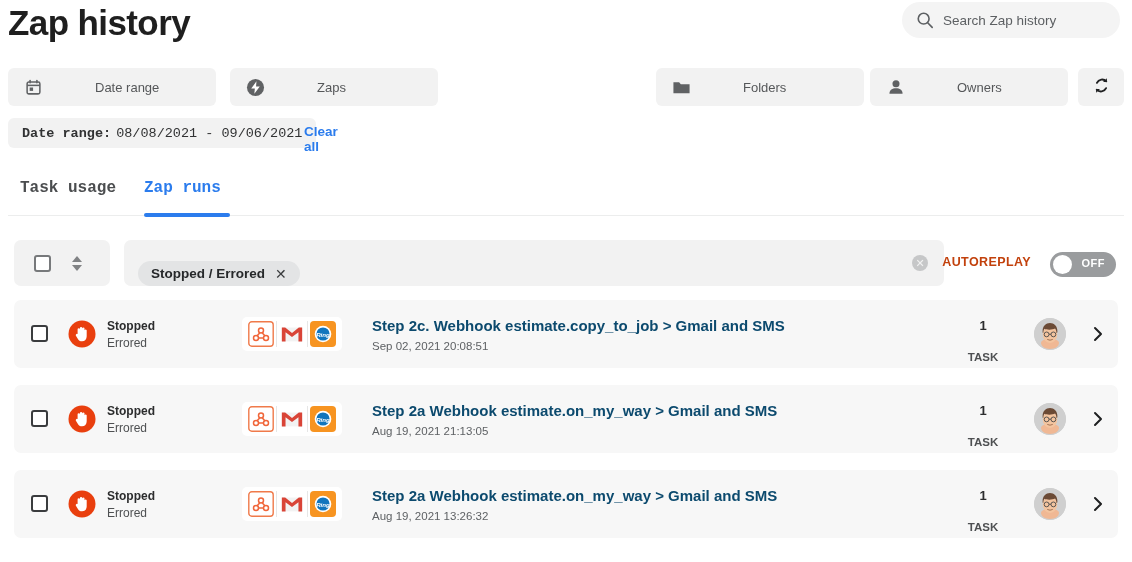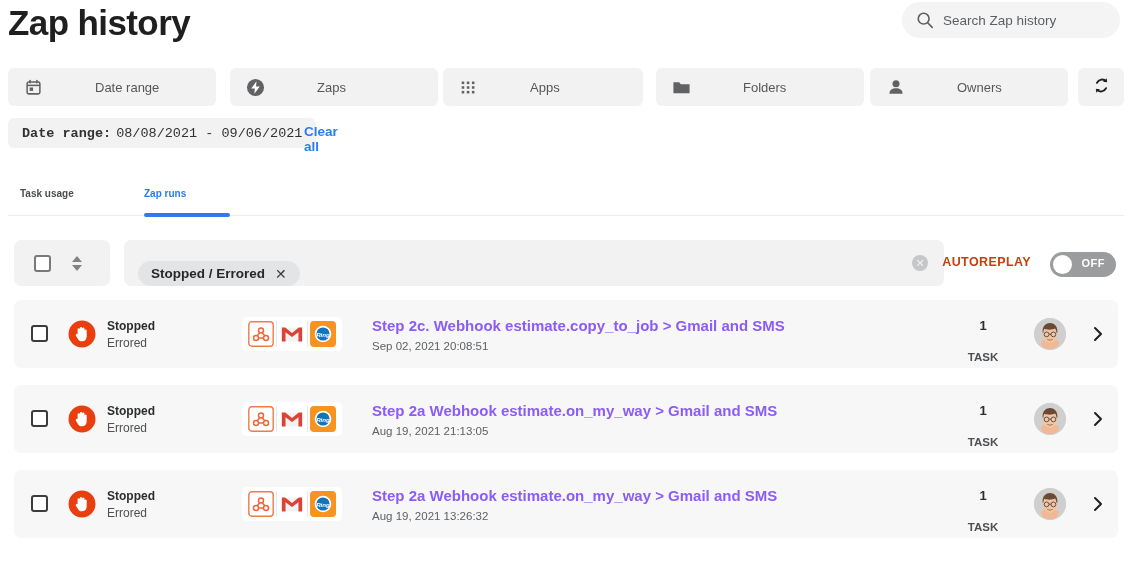--- a/index.html
+++ b/index.html
@@ -144,29 +144,30 @@
   
   .tabs {
     position: absolute;
     top: 172px;
     left: 8px;
     right: 8px;
     height: 46px;
   }
   .tab {
     position: absolute;
-    top: 13px;
+    top: 4px;
     height: 40px;
-    font-size: 10px;
+    font-size: 16px;
     font-weight: bold;
     cursor: pointer;
     display: flex;
     align-items: flex-start;
     padding-top: 3px;
     box-sizing: border-box;
+    font-family: Liberation Mono, monospace;
   }
   .tab-task  { left: 12px; color: #4b4d4f; }
   .tab-runs  { left: 136px; color: #2b7ced; }
   .tabs-divider {
     position: absolute;
     left: 0; right: 0;
     top: 43px;
     height: 1px;
     background: #eceded;
   }
@@ -363,21 +364,21 @@
     width: 1px; height: 26px;
     background: #e6e6e6;
   }
 
   .run-title {
     position: absolute;
     left: 358px;
     top: 17px;
     font-size: 15px;
     font-weight: bold;
-    color: #8b5cf6;
+    color: #0c4a6e;
     white-space: nowrap;
   }
   .run-time {
     position: absolute;
     left: 358px;
     top: 40px;
     font-size: 11.5px;
     color: #5e6164;
   }
   .task-count {
@@ -443,38 +444,20 @@
     <div class="filter-btn fb-zaps">
       <span class="ficon">
         <svg viewBox="0 0 20 20" width="19" height="19">
           <circle cx="10" cy="10" r="9" fill="#606264"></circle>
           <path d="M11 3.5 L5.5 11 H9.3 L8.8 16.5 L14.5 9 H10.6 Z" fill="#ffffff"></path>
         </svg>
       </span>
       <span class="flabel">Zaps</span>
     </div>
 
-    <div class="filter-btn fb-apps">
-      <span class="ficon">
-        <svg viewBox="0 0 20 20" width="17" height="17">
-          <g fill="#606264">
-            <rect x="2" y="3" width="3" height="3"></rect>
-              <rect x="8" y="3" width="3" height="3"></rect>
-              <rect x="14" y="3" width="3" height="3"></rect>
-            <rect x="2" y="8.5" width="3" height="3"></rect>
-              <rect x="8" y="8.5" width="3" height="3"></rect>
-              <rect x="14" y="8.5" width="3" height="3"></rect>
-            <rect x="2" y="14" width="3" height="3"></rect>
-              <rect x="8" y="14" width="3" height="3"></rect>
-              <rect x="14" y="14" width="3" height="3"></rect>
-          </g>
-        </svg>
-      </span>
-      <span class="flabel">Apps</span>
-    </div>
 
     <div class="filter-btn fb-folder">
       <span class="ficon">
         <svg viewBox="0 0 20 20" width="19" height="19">
           <path d="M1.5 4.5 h6 l1.8 2.2 H18.5 v9.3 H1.5 Z" fill="#606264"></path>
         </svg>
       </span>
       <span class="flabel">Folders</span>
     </div>
 

